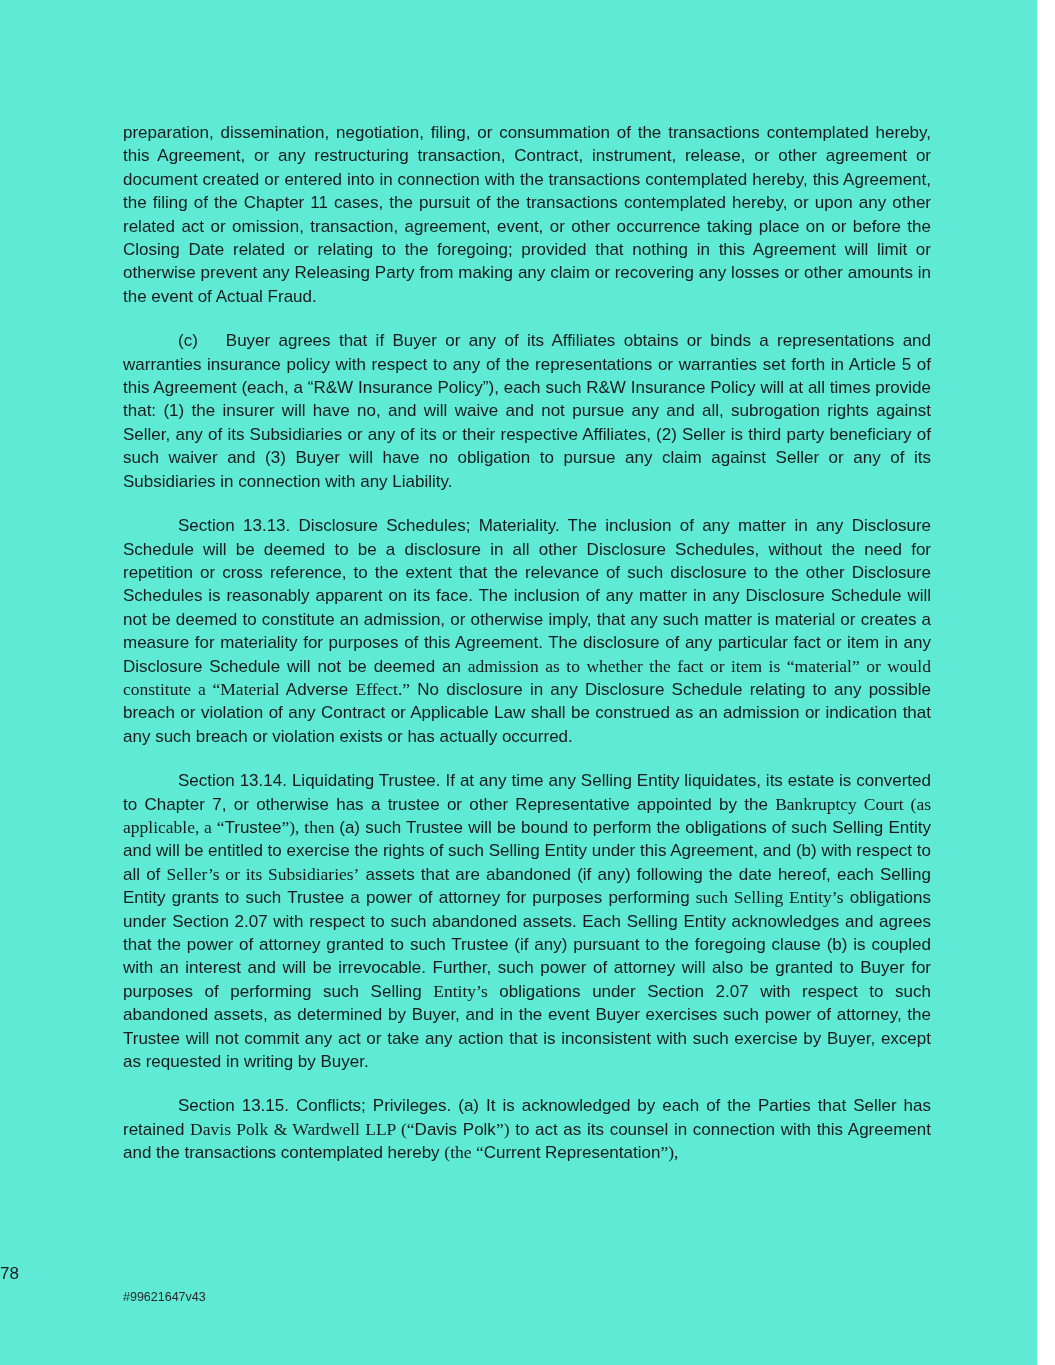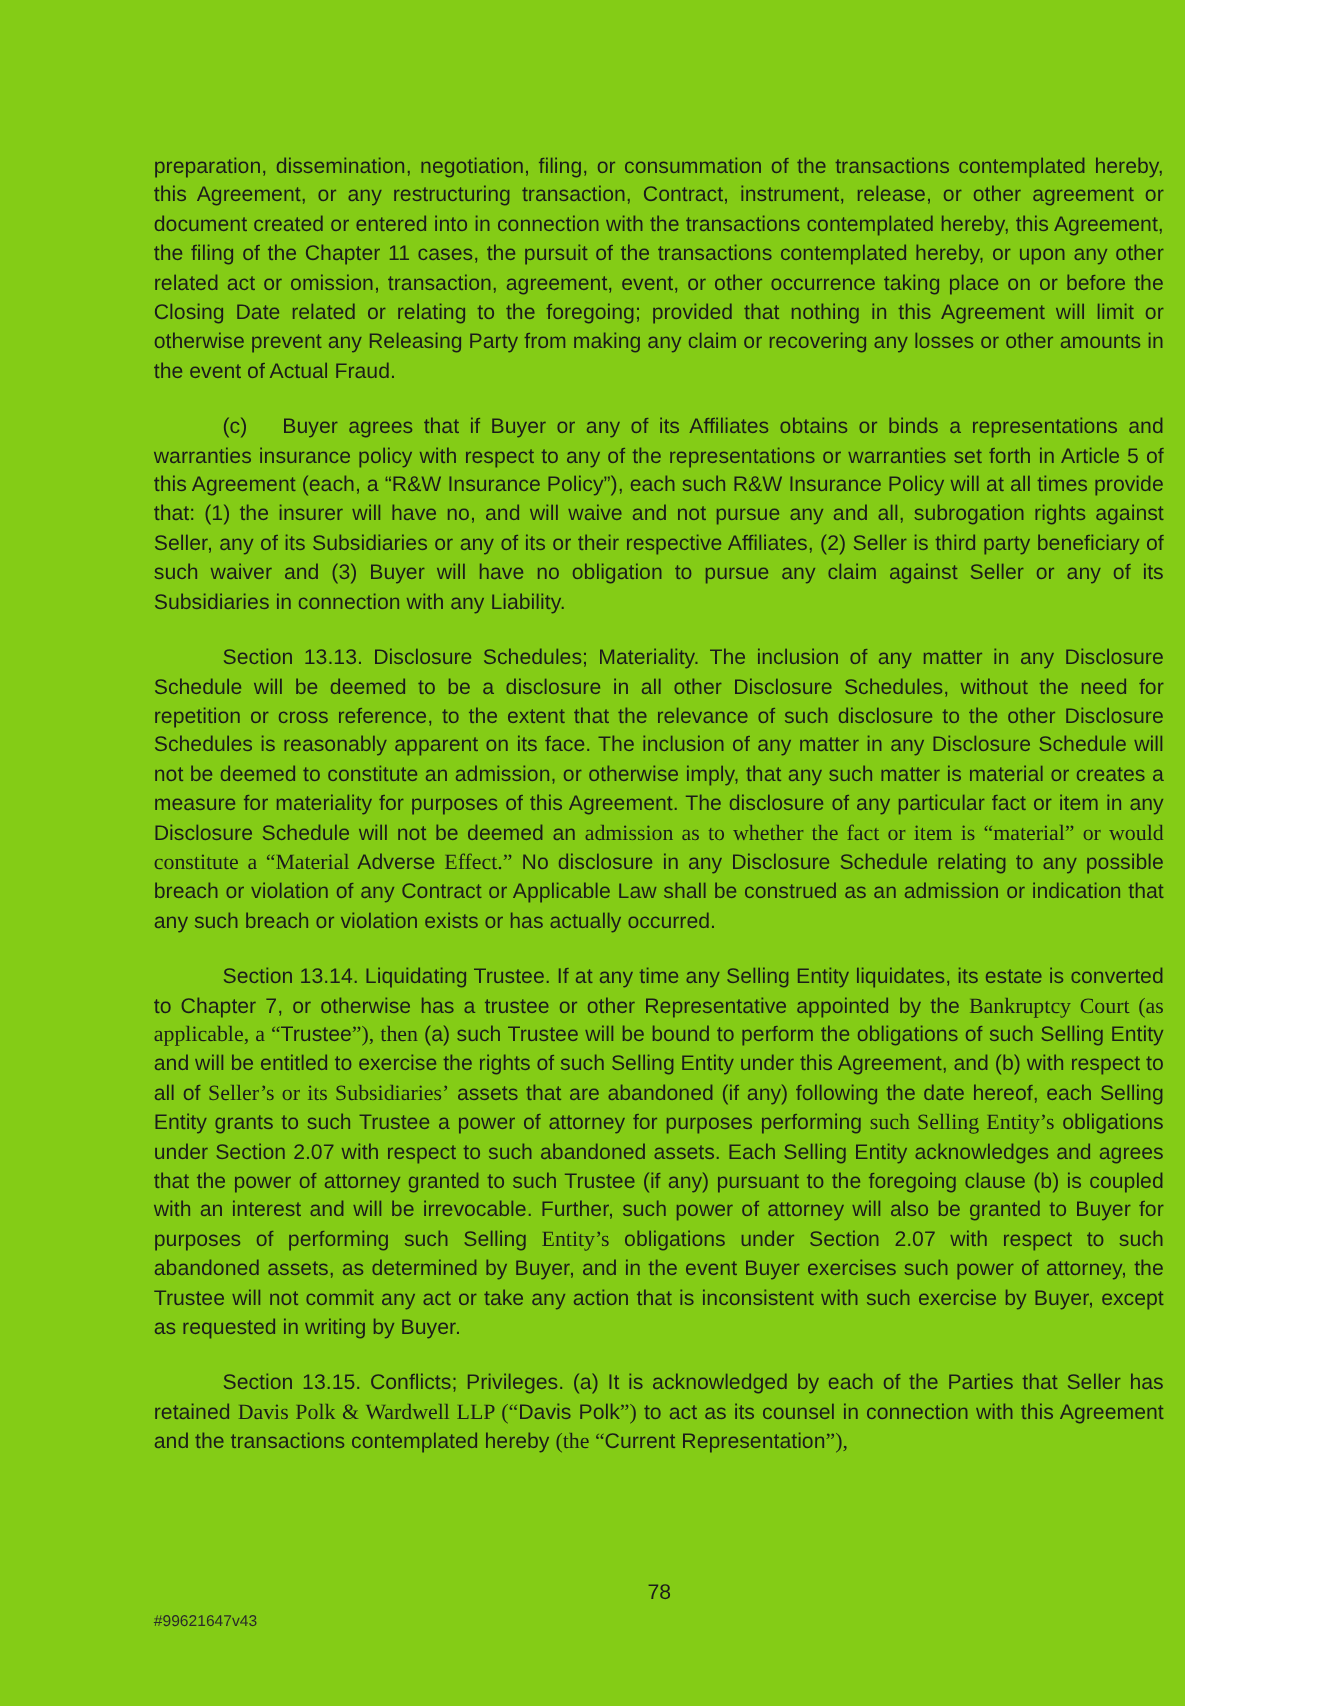--- a/index.html
+++ b/index.html
@@ -2,23 +2,23 @@
 <html><head>
 <meta charset="utf-8">
 <style>
   html, body {
     margin: 0;
     padding: 0;
     background: #ffffff;
   }
   .page {
     position: relative;
-    width: 948px;
+    width: 1037px;
     height: 1365px;
-    background: #84cc16;
+    background: #5eead4;
     color: #1b1b1b;
     overflow: hidden;
   }
   .content {
     position: absolute;
     left: 123px;
     top: 121px;
     width: 808px;
   }
   p.para {
@@ -41,21 +41,20 @@
   }
   .tab {
     display: inline-block;
     width: 28px;
   }
   .page-number {
     position: absolute;
     top: 1264px;
     left: 0;
     width: 1055px;
-    text-align: center;
     font-family: "Liberation Sans", sans-serif;
     font-size: 17px;
     color: #1b1b1b;
   }
   .doc-id {
     position: absolute;
     top: 1290px;
     left: 123px;
     font-family: "Liberation Sans", sans-serif;
     font-size: 12.5px;

